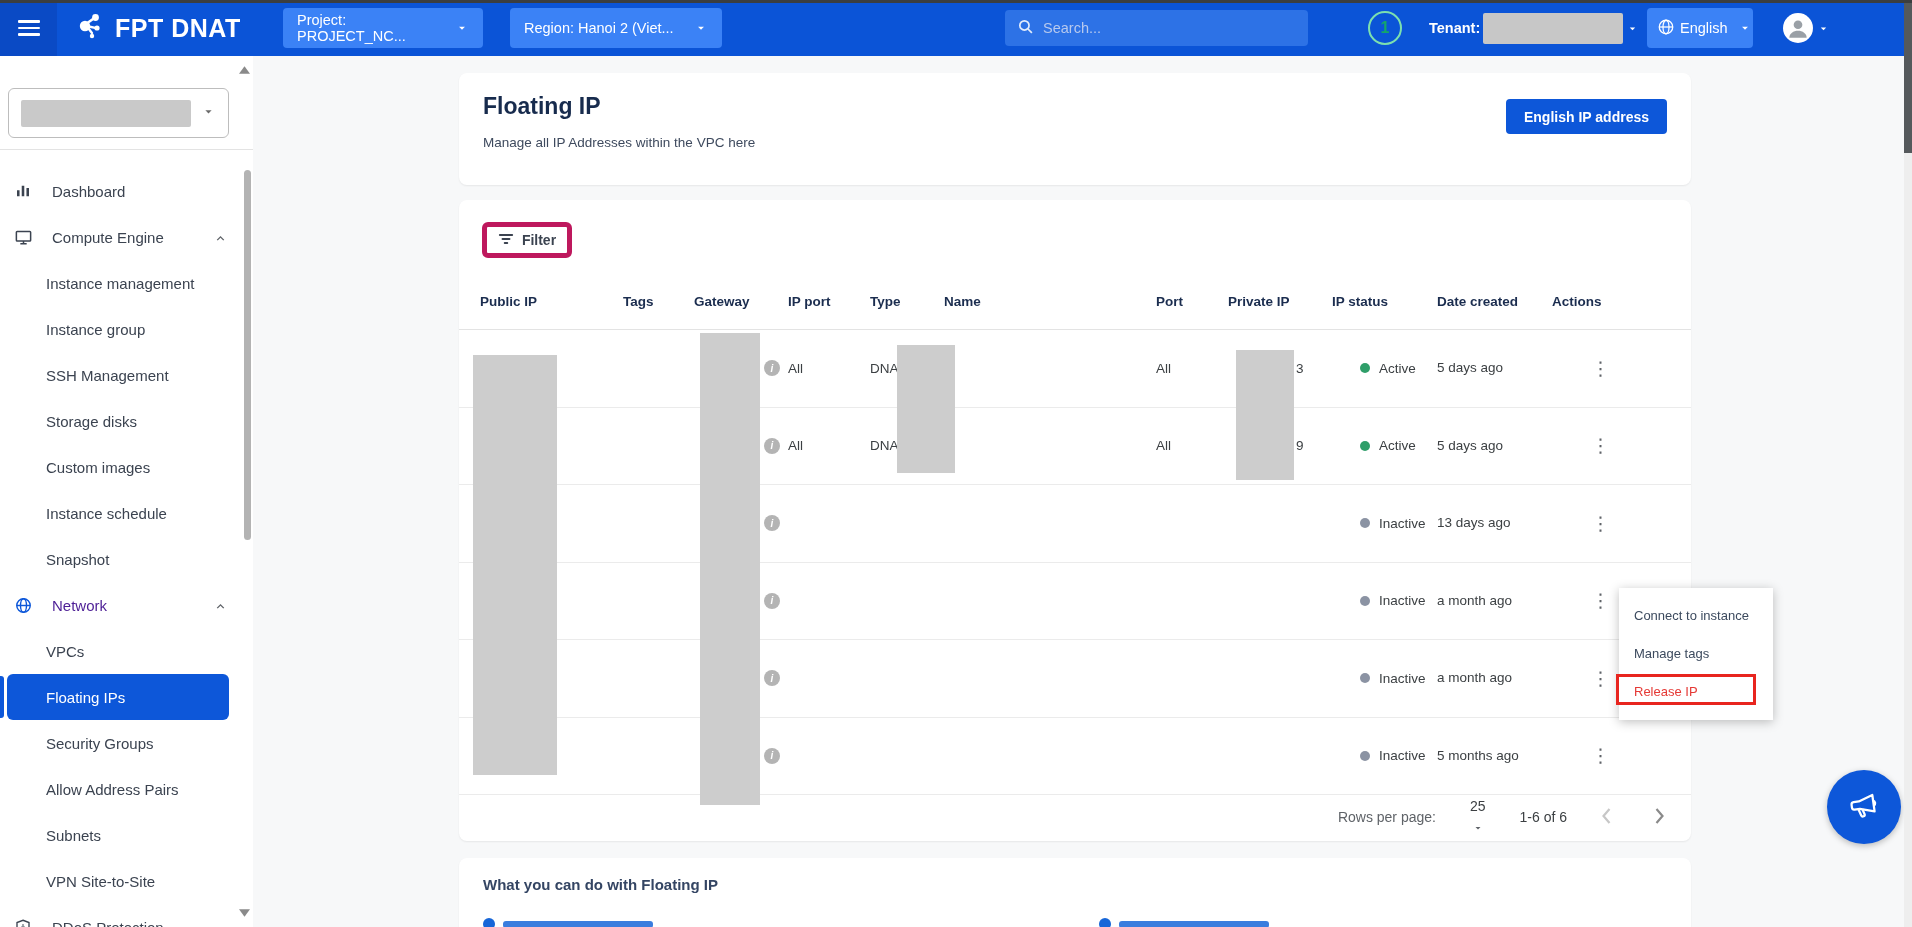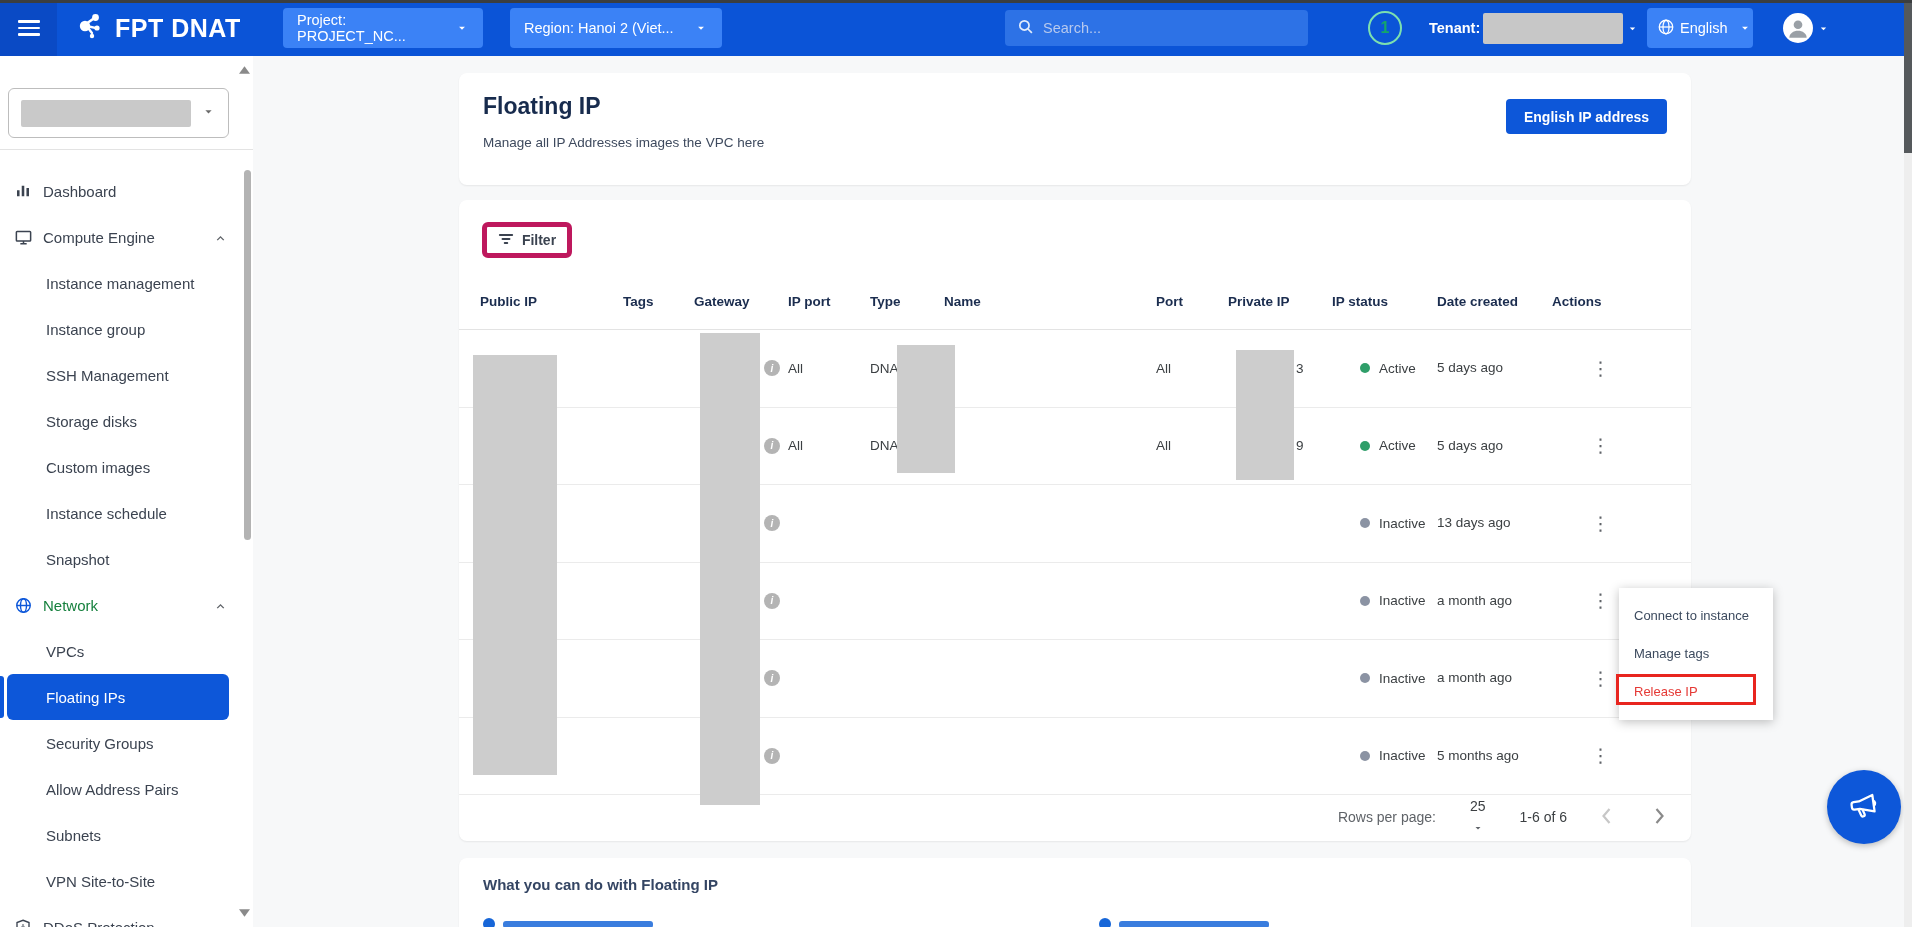--- a/index.html
+++ b/index.html
@@ -34,23 +34,23 @@
   .caret-down svg { display:block; }
 
   
   .sidebar { position:absolute; top:56px; left:0; width:253px; height:871px; background:#fff; z-index:40; overflow:hidden; }
   .side-select { position:absolute; left:8px; top:32px; width:221px; height:50px; border:1px solid #bdbdbd; border-radius:6px; display:flex; align-items:center; padding:0 12px; cursor:pointer; }
   .side-select .redact { width:170px; height:27px; background:#c9c9c9; border-radius:2px; }
   .side-select .sel-caret { margin-left:auto; }
   .side-divider { position:absolute; left:0; top:93px; width:253px; height:1px; background:#e3e3e3; }
   .side-menu { position:absolute; left:0; top:112px; width:253px; }
   .side-item { position:relative; height:46px; display:flex; align-items:center; font-size:15px; color:#3b4350; cursor:pointer; }
-  .side-item.lvl0 { padding-left:13px; gap:10px; }
+  .side-item.lvl0 { padding-left:13px; gap:19px; }
   .side-item.lvl1 { padding-left:46px; }
-  .side-item.hl { color:#15803d; }
+  .side-item.hl { color:#4c1d95; }
   .side-item .s-icon { width:20px; height:20px; display:flex; align-items:center; justify-content:center; }
   .side-item .chev { position:absolute; right:26px; top:17px; }
   .side-item.sel { background:#0d57d9; color:#fff; border-radius:6px; margin:0 24px 0 7px; padding-left:39px; }
   .side-item.sel::before { content:""; position:absolute; left:-7px; top:2px; width:4px; height:42px; background:#0d57d9; border-radius:0 3px 3px 0; }
   .side-scroll-up { position:absolute; top:4px; right:3px; }
   .side-scroll-down { position:absolute; bottom:6px; right:3px; }
   .side-thumb { position:absolute; right:2px; top:114px; width:7px; height:370px; background:#b3b3b3; border-radius:4px; }
 
   
   .card { position:absolute; background:#fff; border-radius:8px; box-shadow:0 1px 2px rgba(0,0,0,0.07); }
@@ -298,21 +298,21 @@
   <span class="side-scroll-down"><svg width="11" height="8" viewBox="0 0 12 8">
         <path fill="#8a8a8a" d="M6 8L0 0h12z"></path>
       </svg></span>
   <div class="side-thumb"></div>
 </nav>
 
 <main>
 
   <section class="card card-header">
     <h1 class="page-title">Floating IP</h1>
-    <p class="page-subtitle">Manage all IP Addresses images the VPC here</p>
+    <p class="page-subtitle">Manage all IP Addresses within the VPC here</p>
     <button class="allocate-btn">English IP address</button>
   </section>
 
   <section class="card card-table">
     <button class="filter-btn">
       <span><svg width="16" height="14" viewBox="0 0 18 14">
             <g stroke="#3b4350" stroke-width="2" stroke-linecap="round">
               <line x1="2" y1="2.5" x2="16" y2="2.5"></line>
               <line x1="5" y1="7" x2="13" y2="7"></line>
               <line x1="7.5" y1="11.5" x2="10.5" y2="11.5"></line>

